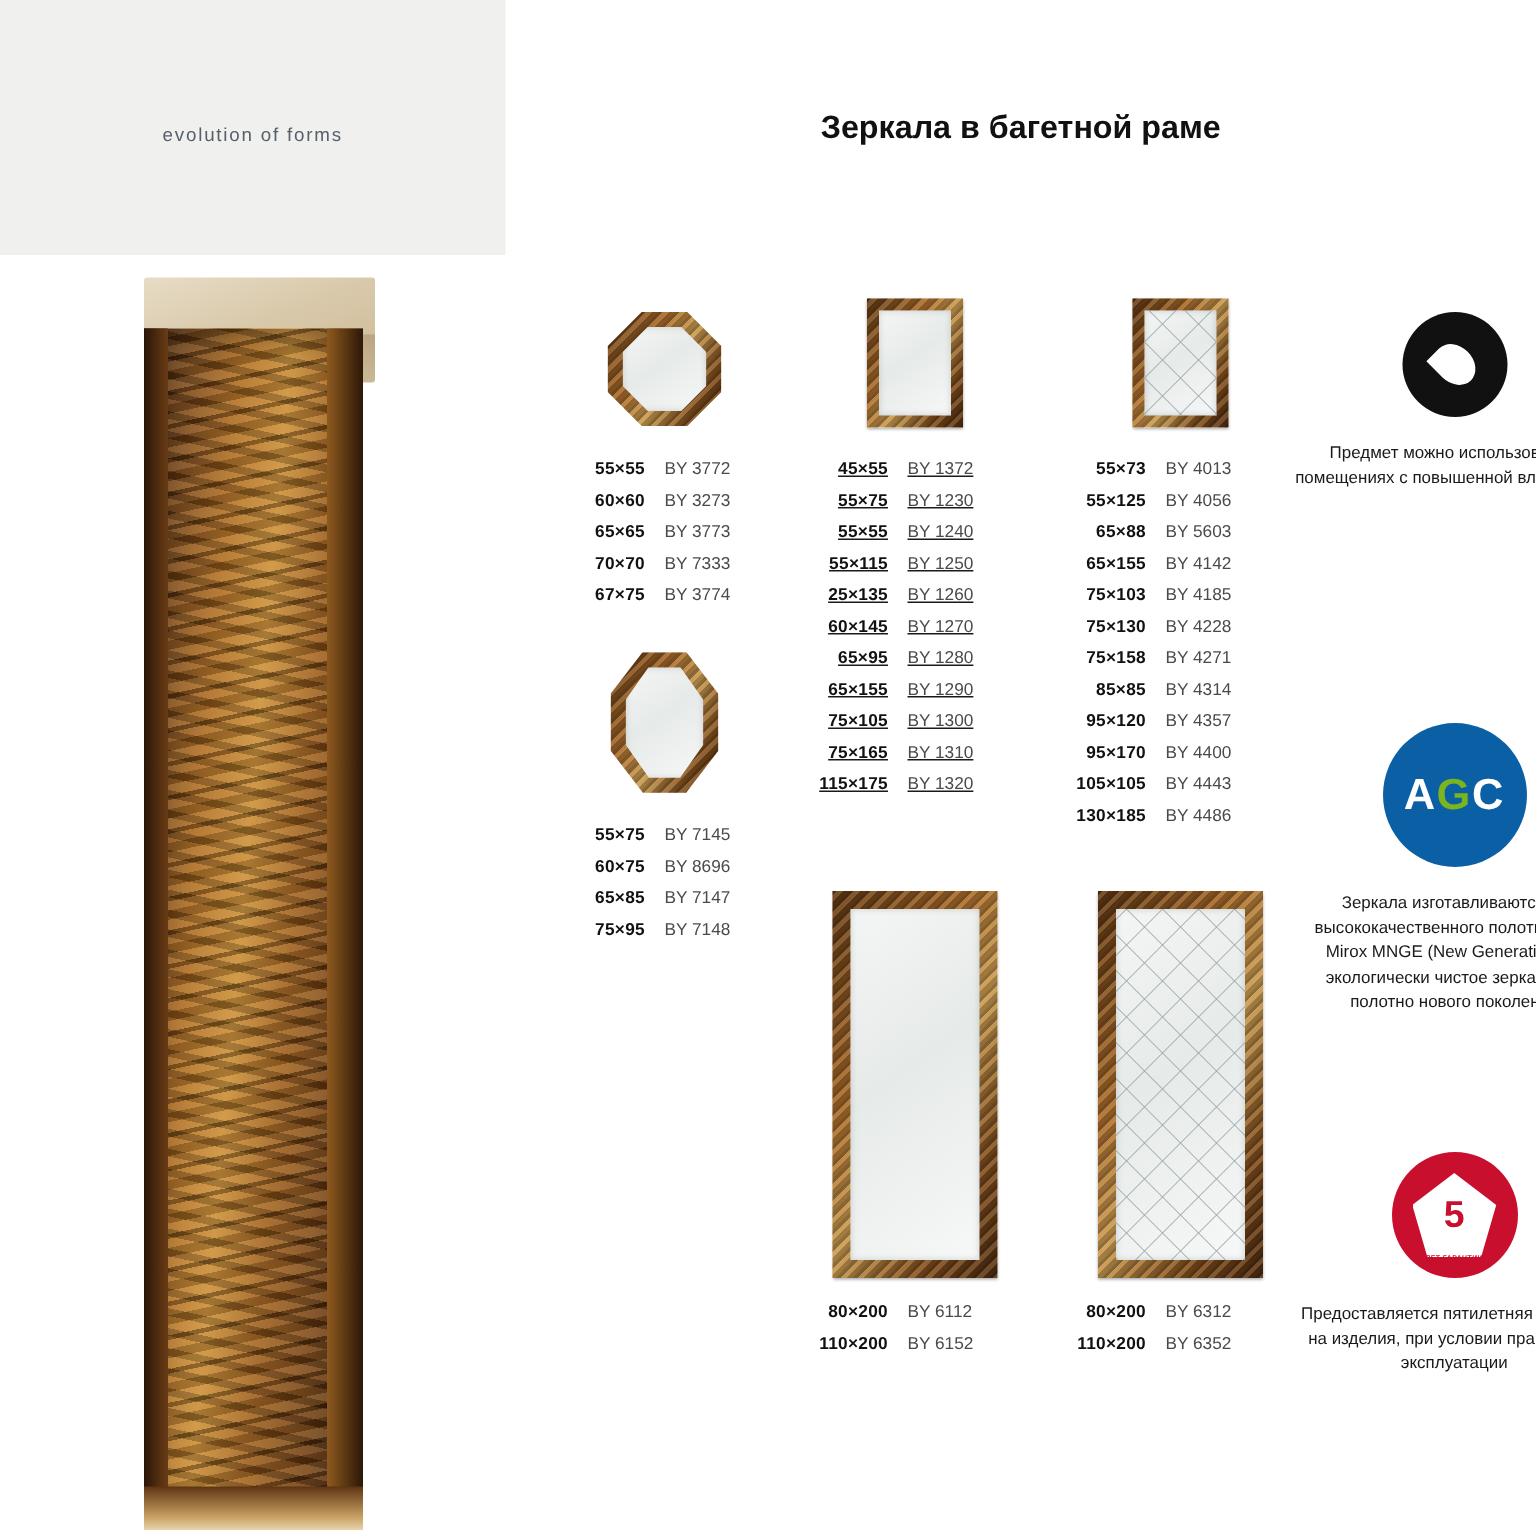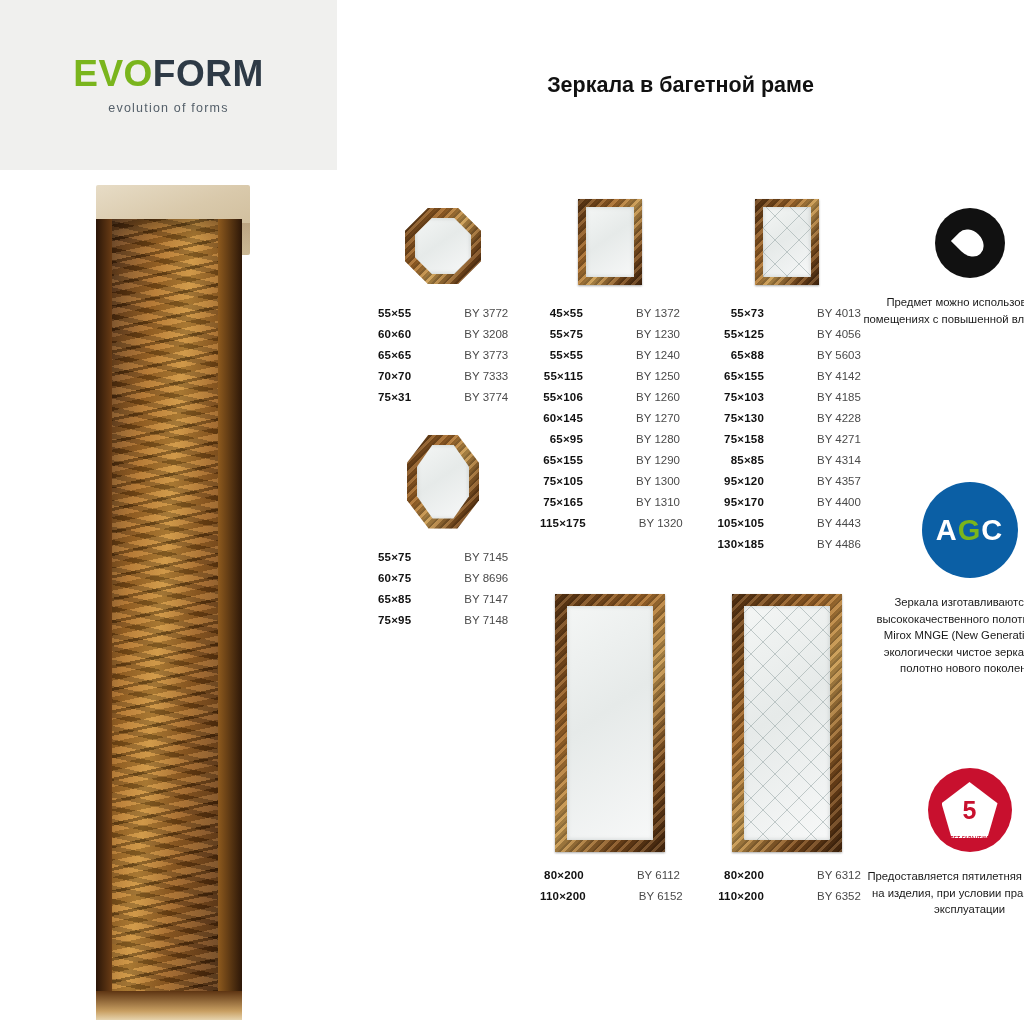--- a/index.html
+++ b/index.html
@@ -108,21 +108,21 @@
   .octa{position:relative;}
   .octa .f,.octa .g{
     position:absolute;inset:0;
     -webkit-clip-path:polygon(30% 0,70% 0,100% 30%,100% 70%,70% 100%,30% 100%,0 70%,0 30%);
     clip-path:polygon(30% 0,70% 0,100% 30%,100% 70%,70% 100%,30% 100%,0 70%,0 30%);
   }
   .octa .g{inset:10px;}
 
   
   .sizes{font-size:11.5px;line-height:1;}
-  .sizes .row{display:flex;align-items:flex-end;margin-bottom:9.5px;gap:40px;}
+  .sizes .row{display:flex;align-items:flex-end;margin-bottom:9.5px;}
   .sizes .dim{font-weight:bold;color:#111;text-align:right;width:52px;letter-spacing:.2px;}
   .sizes .art{color:#4a4a4a;margin-left:13px;white-space:nowrap;}
 
   
   .info{position:absolute;left:862px;width:215px;}
   .badge-wrap{display:flex;justify-content:center;}
   .circle-black{
     width:70px;height:70px;border-radius:50%;background:#111;
     display:flex;align-items:center;justify-content:center;
   }
@@ -155,23 +155,20 @@
     margin-top:16px;text-align:center;font-size:11.3px;line-height:1.47;color:#1a1a1a;
   }
 </style>
 </head>
 <body>
 
 <div class="page">
 
   <div class="header">
     <div class="logo-block">
-      <div class="logo-word">
-        <span class="evo">EVO</span><span class="form">FORM</span>
-      </div>
       <div class="logo-sub">evolution of forms</div>
     </div>
     <div class="title-block">
       <div class="title-l1">Зеркала в багетной раме</div>
     </div>
   </div>
 
   <div class="moulding">
     <div class="corner"></div>
     <div class="stick"></div>
@@ -187,32 +184,32 @@
         <div class="g glass"></div>
       </div>
     </div>
     <div class="sizes" style="margin-top:14px;">
       <div class="row">
           <span class="dim">55×55</span>
           <span class="art">BY 3772</span>
         </div>
       <div class="row">
           <span class="dim">60×60</span>
-          <span class="art">BY 3208</span>
+          <span class="art">BY 3273</span>
         </div>
       <div class="row">
           <span class="dim">65×65</span>
           <span class="art">BY 3773</span>
         </div>
       <div class="row">
           <span class="dim">70×70</span>
           <span class="art">BY 7333</span>
         </div>
       <div class="row">
-          <span class="dim">75×31</span>
+          <span class="dim">67×75</span>
           <span class="art">BY 3774</span>
         </div>
     </div>
 
     <div class="mirror-wrap" style="height:112px;margin-top:22px;">
       <div class="octa" style="width:72px;height:94px;">
         <div class="f frame"></div>
         <div class="g glass"></div>
       </div>
     </div>
@@ -235,39 +232,39 @@
         </div>
     </div>
   </div>
 
   <div class="col" style="left:540px;top:190px;width:140px;">
     <div class="mirror-wrap" style="height:104px;">
       <div class="frame" style="width:64px;height:86px;padding:8px;box-sizing:border-box;">
         <div class="glass" style="width:100%;height:100%;"></div>
       </div>
     </div>
-    <div class="sizes" style="margin-top:14px;">
+    <div class="sizes" style="margin-top:14px;text-decoration:underline;">
       <div class="row">
           <span class="dim">45×55</span>
           <span class="art">BY 1372</span>
         </div>
       <div class="row">
           <span class="dim">55×75</span>
           <span class="art">BY 1230</span>
         </div>
       <div class="row">
           <span class="dim">55×55</span>
           <span class="art">BY 1240</span>
         </div>
       <div class="row">
           <span class="dim">55×115</span>
           <span class="art">BY 1250</span>
         </div>
       <div class="row">
-          <span class="dim">55×106</span>
+          <span class="dim">25×135</span>
           <span class="art">BY 1260</span>
         </div>
       <div class="row">
           <span class="dim">60×145</span>
           <span class="art">BY 1270</span>
         </div>
       <div class="row">
           <span class="dim">65×95</span>
           <span class="art">BY 1280</span>
         </div>

